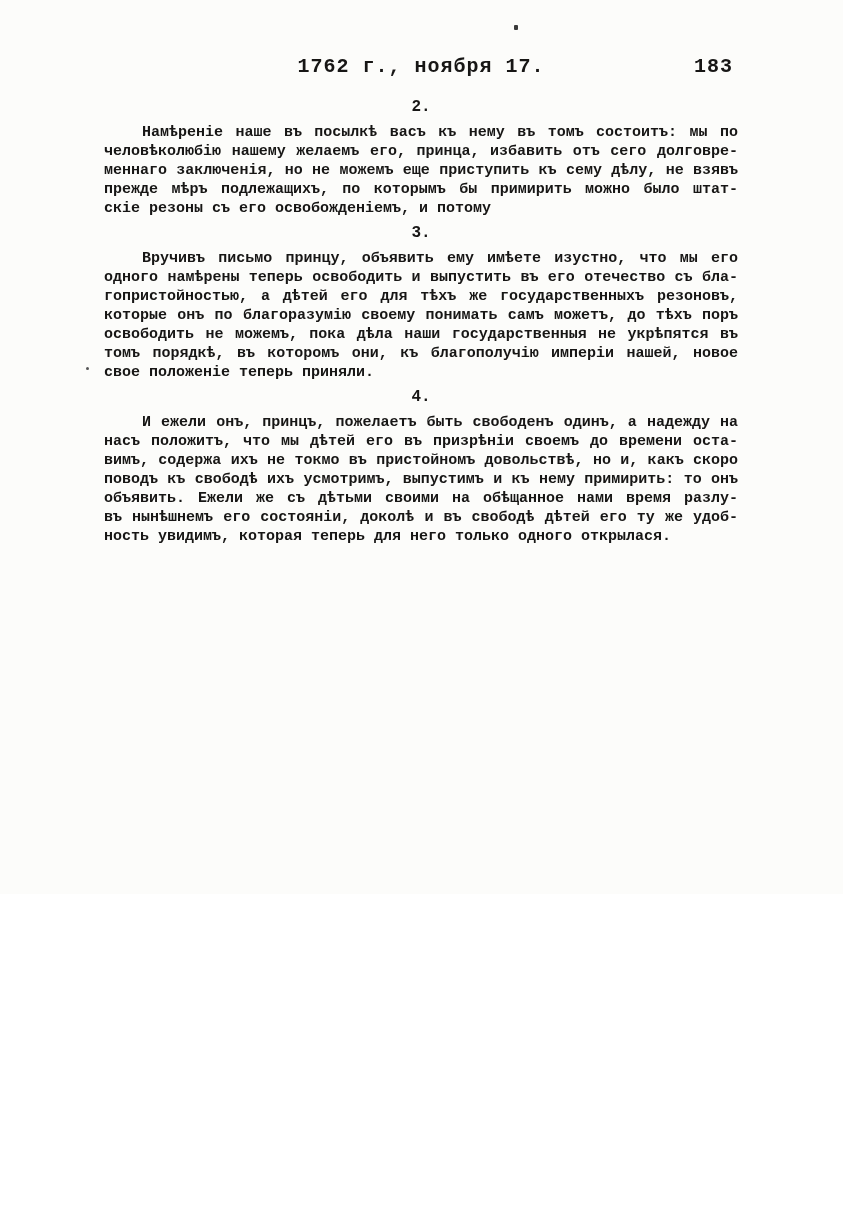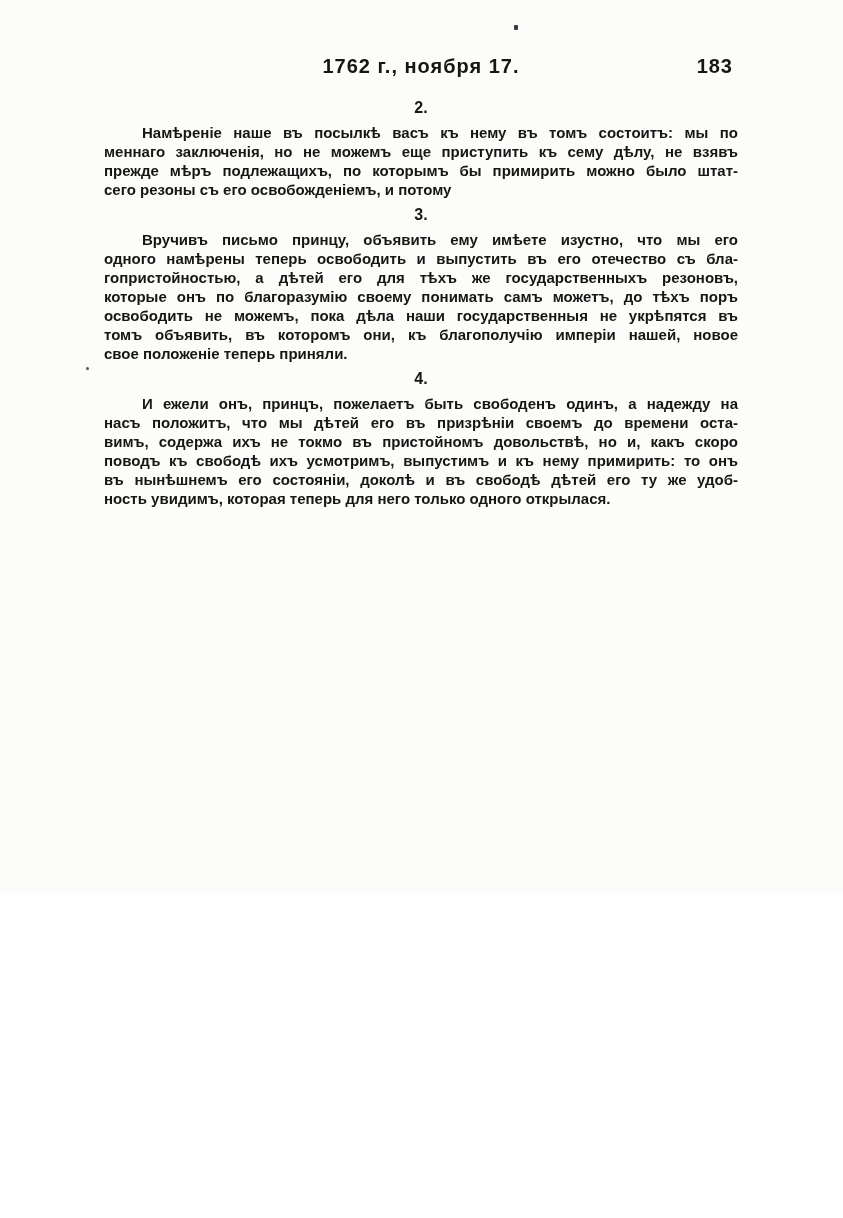--- a/index.html
+++ b/index.html
@@ -1,21 +1,21 @@
 <!DOCTYPE html>
 <html><head>
 <meta charset="utf-8">
 <style>
   html, body { margin: 0; padding: 0; }
   .page {
     position: relative;
     width: 843px;
     height: 894px;
     background: #fcfcfa;
-    font-family: Liberation Sans, sans-serif;
+    font-family: Liberation Mono, monospace;
     color: #171615;
     overflow: hidden;
   }
   .header-date {
     position: absolute;
     top: 55px;
     left: 104px;
     width: 634px;
     text-align: center;
     font-size: 20px;
@@ -90,42 +90,44 @@
   <div class="header-date">1762 г., ноября 17.</div>
   <div class="page-number">183</div>
 
   <div class="margin-dot"></div>
 
   <div class="content">
 
     <div class="section-number">2.</div>
     <div class="para">
         <div class="line">Намѣреніе наше въ посылкѣ васъ къ нему въ томъ состоитъ: мы по</div>
+        <div class="line">человѣколюбію нашему желаемъ его, принца, избавить отъ сего долговре-</div>
         <div class="line">меннаго заключенія, но не можемъ еще приступить къ сему дѣлу, не взявъ</div>
         <div class="line">прежде мѣръ подлежащихъ, по которымъ бы примирить можно было штат-</div>
-        <div class="line">сего резоны съ его освобожденіемъ, и потому</div>
+        <div class="line">скіе резоны съ его освобожденіемъ, и потому</div>
       </div>
 
     <div class="section-number">3.</div>
     <div class="para">
         <div class="line">Вручивъ письмо принцу, объявить ему имѣете изустно, что мы его</div>
         <div class="line">одного намѣрены теперь освободить и выпустить въ его отечество съ бла-</div>
         <div class="line">гопристойностью, а дѣтей его для тѣхъ же государственныхъ резоновъ,</div>
         <div class="line">которые онъ по благоразумію своему понимать самъ можетъ, до тѣхъ поръ</div>
         <div class="line">освободить не можемъ, пока дѣла наши государственныя не укрѣпятся въ</div>
-        <div class="line">томъ объявить, въ которомъ они, къ благополучію имперіи нашей, новое</div>
+        <div class="line">томъ порядкѣ, въ которомъ они, къ благополучію имперіи нашей, новое</div>
         <div class="line">свое положеніе теперь приняли.</div>
       </div>
 
     <div class="section-number">4.</div>
     <div class="para">
         <div class="line">И ежели онъ, принцъ, пожелаетъ быть свободенъ одинъ, а надежду на</div>
         <div class="line">насъ положитъ, что мы дѣтей его въ призрѣніи своемъ до времени оста-</div>
         <div class="line">вимъ, содержа ихъ не токмо въ пристойномъ довольствѣ, но и, какъ скоро</div>
         <div class="line">поводъ къ свободѣ ихъ усмотримъ, выпустимъ и къ нему примирить: то онъ</div>
+        <div class="line">объявить.  Ежели же съ дѣтьми своими на обѣщанное нами время разлу-</div>
         <div class="line">въ нынѣшнемъ его состояніи, доколѣ и въ свободѣ дѣтей его ту же удоб-</div>
         <div class="line">ность увидимъ, которая теперь для него только одного открылася.</div>
       </div>
 
   </div>
 
   <div class="triangle-mark">▲</div>
 
 </div>
 

